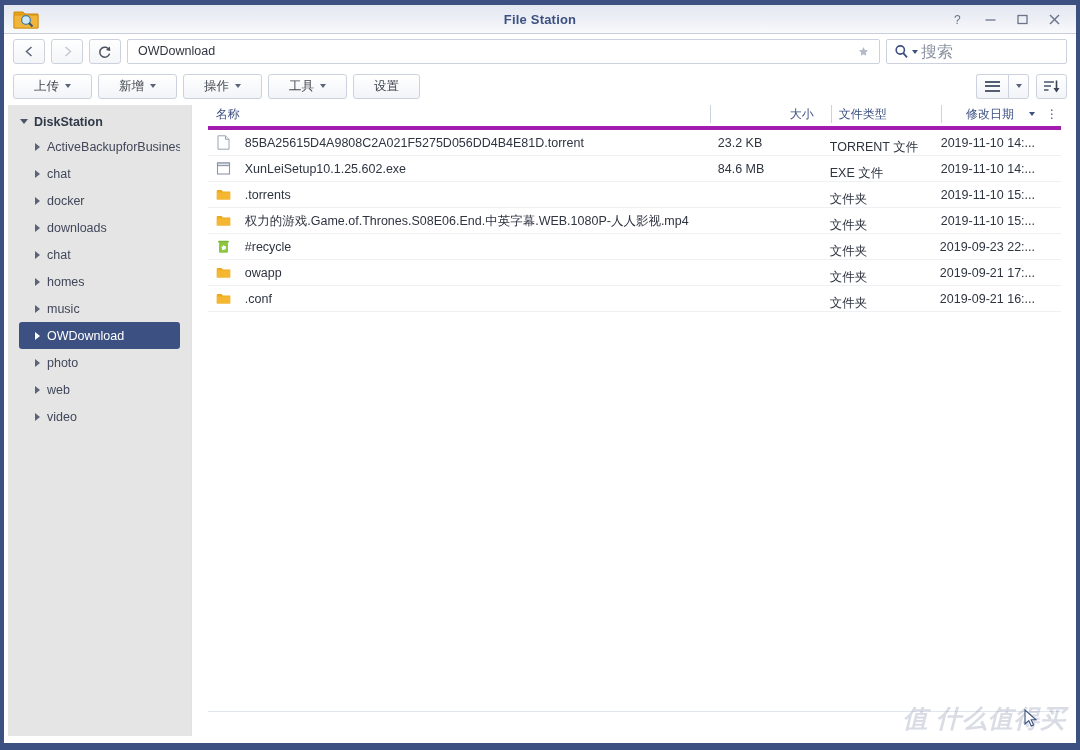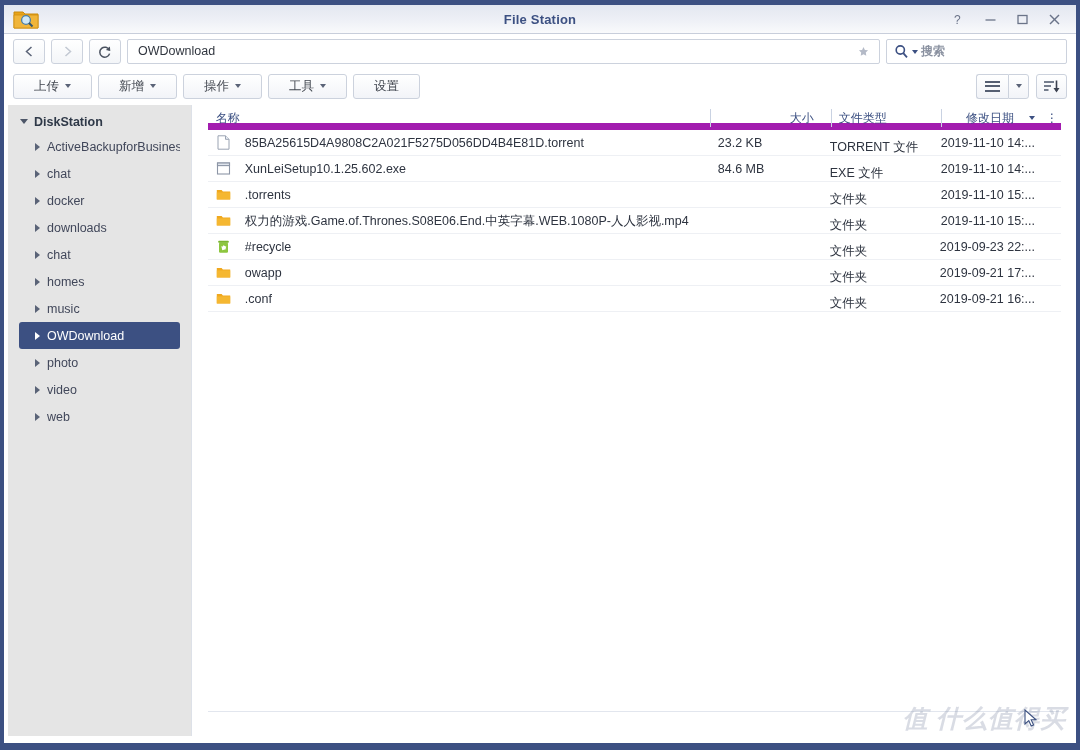--- a/index.html
+++ b/index.html
@@ -85,21 +85,21 @@
   #star-icon { color: #b8becb; font-size: 14px; line-height: 14px; padding-right: 4px;}
   #searchbox {
     width: 181px; height: 25px;
     border: 1px solid #ccd2dd;
     border-radius: 2px;
     background: #fff;
     display: flex; align-items: center;
     padding: 0 6px 0 7px; gap: 3px;
   }
   #search-placeholder {
-    font-size: 12px; color: #8a91a0; line-height: 23px; font-weight: bold;
+    font-size: 16px; color: #8a91a0; line-height: 23px;
   }
   .mini-caret {
     width: 0; height: 0;
     border-left: 3.5px solid transparent;
     border-right: 3.5px solid transparent;
     border-top: 4px solid #5a6377;
   }
 
   
   #toolbar {
@@ -186,23 +186,23 @@
   #main {
     flex: 1; display: flex; flex-direction: column;
     background: #fff;
     padding: 0 11px 0 16px;
   }
   #grid {
     flex: 1; display: flex; flex-direction: column;
     border-top: 1px solid #ffffff;
   }
   #grid-header {
-    display: flex; align-items: flex-start;
+    display: flex; align-items: flex-end;
     height: 24px;
-    border-bottom: 7px solid #a21caf;
+    border-bottom: 4px solid #a21caf;
     font-size: 12px; color: #3c5082;
   }
   .hcell {
     height: 24px; line-height: 24px;
     padding: 0 8px;
     position: relative;
     display:flex; align-items:center;
   }
   .hcell.sep::after {
     content:""; position:absolute; left:0; top:3px; bottom:3px; width:1px;
@@ -408,25 +408,25 @@
       <div class="tree-item selected">
         <span class="tri-right"></span>
         <span class="tree-label">OWDownload</span>
       </div>
       <div class="tree-item">
         <span class="tri-right"></span>
         <span class="tree-label">photo</span>
       </div>
       <div class="tree-item">
         <span class="tri-right"></span>
+        <span class="tree-label">web</span>
+      </div>
+      <div class="tree-item">
+        <span class="tri-right"></span>
         <span class="tree-label">video</span>
-      </div>
-      <div class="tree-item">
-        <span class="tri-right"></span>
-        <span class="tree-label">web</span>
       </div>
     </div>
 
     <div id="main">
       <div id="grid">
 
         <div id="grid-header">
           <div class="hcell h-name">
             <span>名称</span>
           </div>

